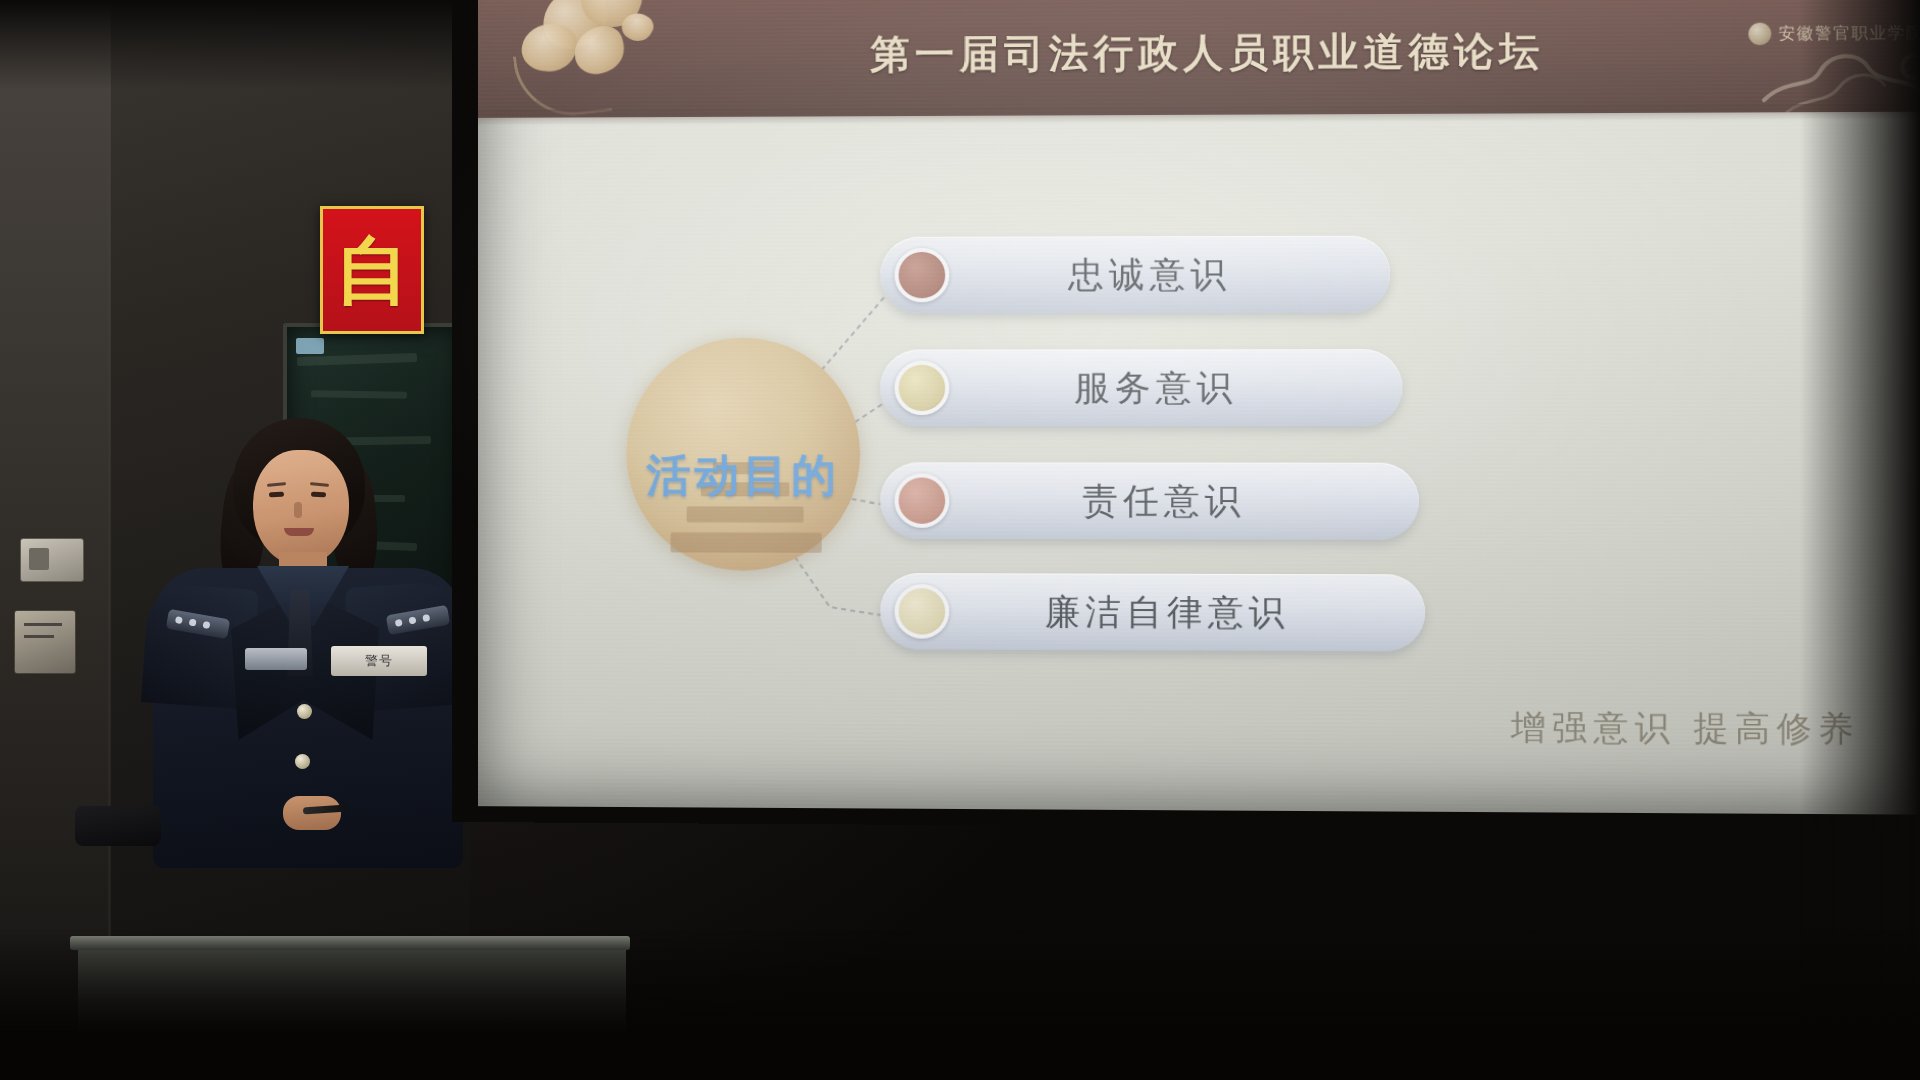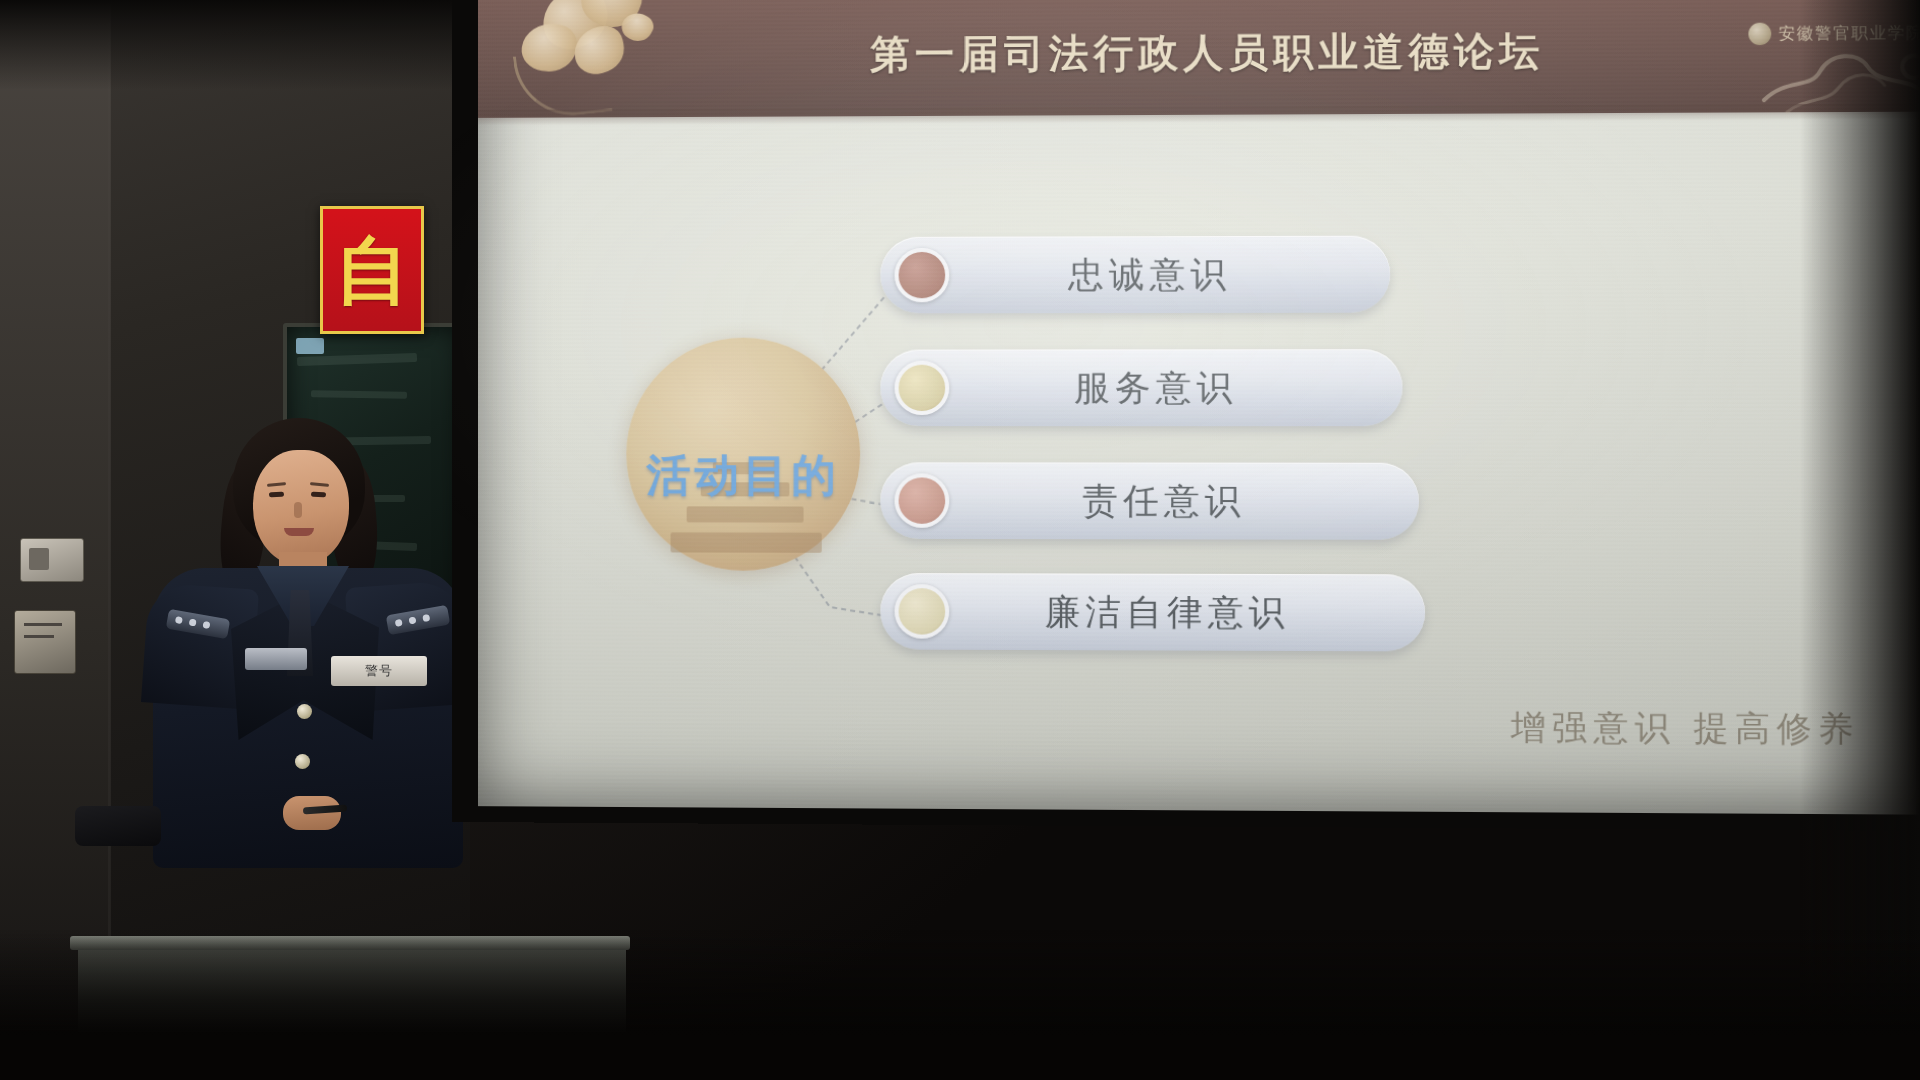--- a/index.html
+++ b/index.html
@@ -104,21 +104,21 @@
   .p-lapel-r{position:absolute;left:164px;top:170px;width:80px;height:152px;
       background:linear-gradient(170deg,#1a1f2b,#0a0d13);
       clip-path:polygon(0 0,100% 26%,92% 100%,0 72%);}
   .epaulette{position:absolute;width:62px;height:20px;border-radius:5px;
       background:linear-gradient(180deg,#5f6878,#2b313d);}
   .ep-l{left:32px;top:196px;transform:rotate(10deg);}
   .ep-r{left:252px;top:192px;transform:rotate(-10deg);}
   .ep-pip{position:absolute;width:7px;height:7px;border-radius:50%;background:#d8dde6;opacity:.9;}
   .badge-chest{position:absolute;left:110px;top:230px;width:62px;height:22px;border-radius:3px;
       background:linear-gradient(180deg,#c8ccd4,#7f8691);opacity:.92;}
-  .nameplate{position:absolute;left:196px;top:238px;width:96px;height:30px;border-radius:3px;
+  .nameplate{position:absolute;left:196px;top:228px;width:96px;height:30px;border-radius:3px;
       background:linear-gradient(180deg,#e8e4dc,#b7b2a8);display:flex;align-items:center;justify-content:center;}
   .nameplate span{font-size:13px;color:#3a3a3a;letter-spacing:1px;}
   .p-btn{position:absolute;width:15px;height:15px;border-radius:50%;
       background:radial-gradient(circle at 35% 32%,#f0ead8,#b0a887 70%,#6c6650);}
   .p-hand{position:absolute;left:148px;top:378px;width:58px;height:34px;border-radius:16px;
       background:linear-gradient(175deg,#c9946f,#9e6d4c);}
   .p-pointer{position:absolute;left:168px;top:388px;width:44px;height:7px;border-radius:4px;
       background:linear-gradient(90deg,#2b2b2b,#101010);transform:rotate(-4deg);}
   .p-bag{position:absolute;left:-60px;top:388px;width:86px;height:40px;border-radius:8px;
       background:linear-gradient(170deg,#1b1b1e,#0a0a0c);}

